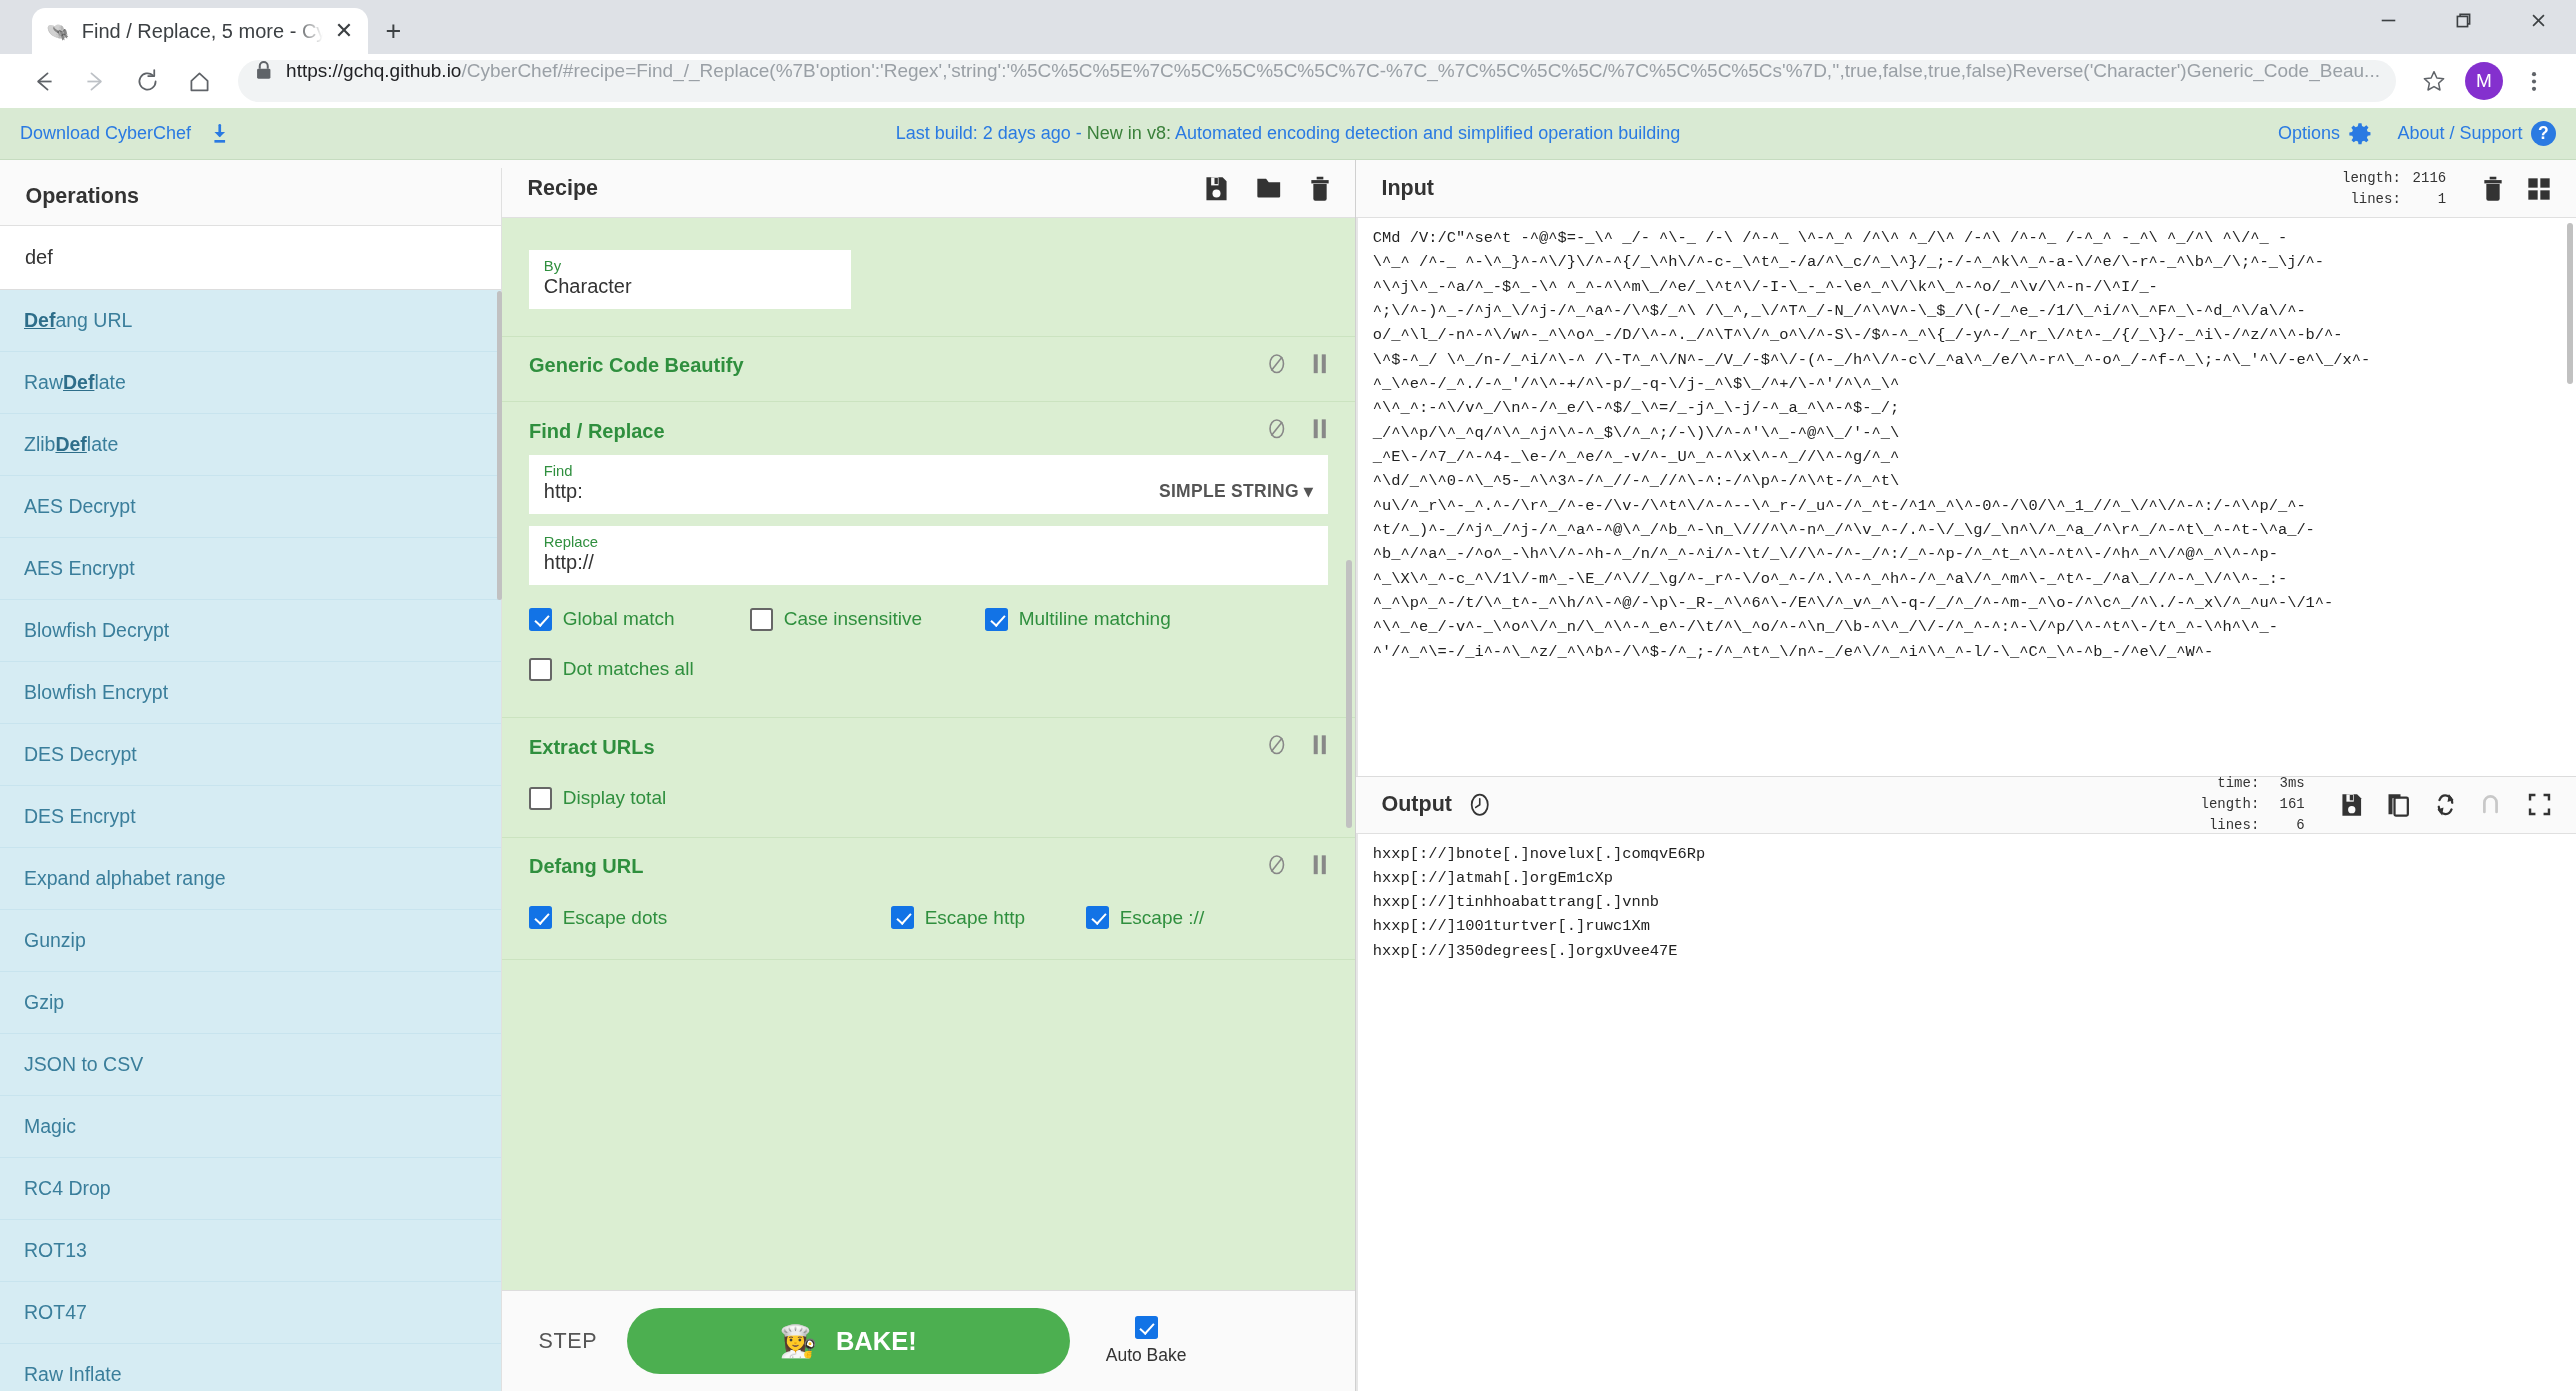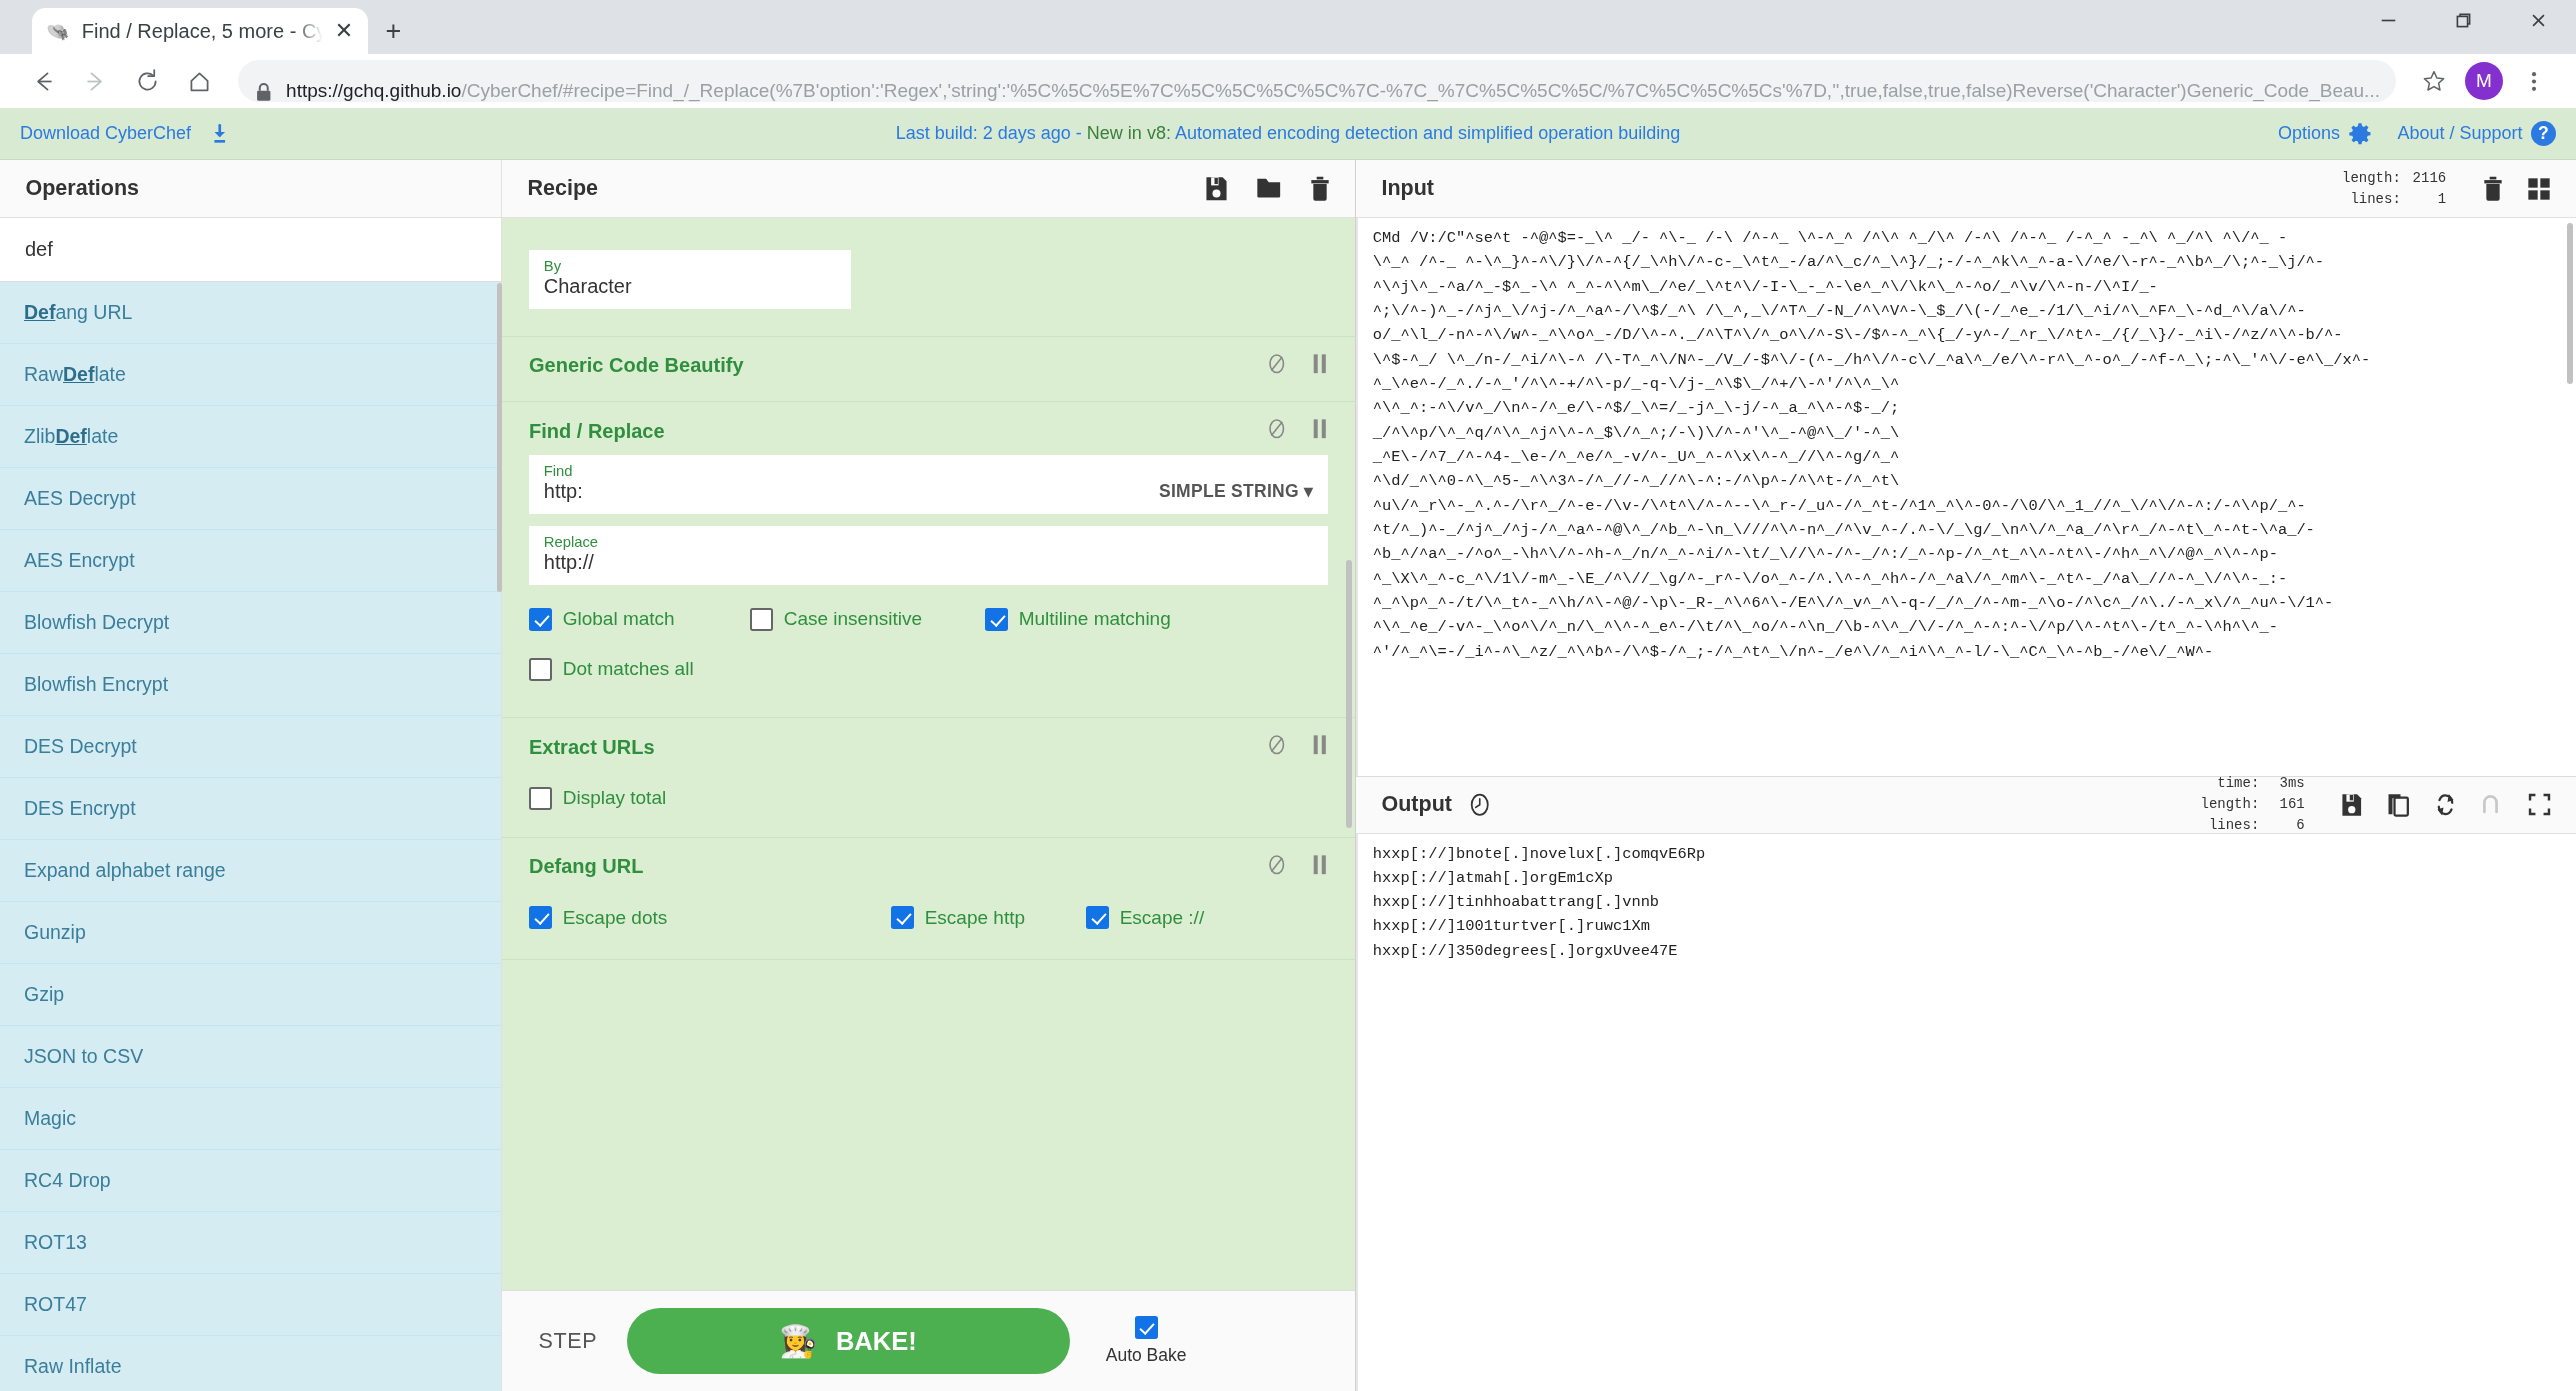--- a/index.html
+++ b/index.html
@@ -91,21 +91,21 @@
     border-radius: 50%;
   }
   .nav-btn.disabled { color: #bdc1c6; }
   .omnibox {
     flex: 1;
     height: 42px;
     margin: 0 10.7px;
     background: #f1f3f4;
     border-radius: 21.5px;
     display: flex;
-    align-items: flex-end;
+    align-items: flex-start;
     padding: 0 17.5px;
     gap: 13.4px;
     overflow: hidden;
     cursor: text;
   }
   .lock-icon { color: #5f6368; display: flex; flex-shrink: 0;}
   .url-text {
     font-size: 19px;
     color: #9aa0a6;
     white-space: nowrap;
@@ -175,20 +175,21 @@
   }
 
   
   .ops-col {
     width: 502px;
     border-right: 0.7px solid #e0e0e0;
     display: flex;
     flex-direction: column;
     background: #fff;
     position: relative;
+    margin-top: 8px;
   }
   .panel-title {
     height: 58px;
     display: flex;
     align-items: center;
     padding: 0 25.5px;
     font-size: 21.5px;
     font-weight: bold;
     color: #333;
     background: #fafafa;

